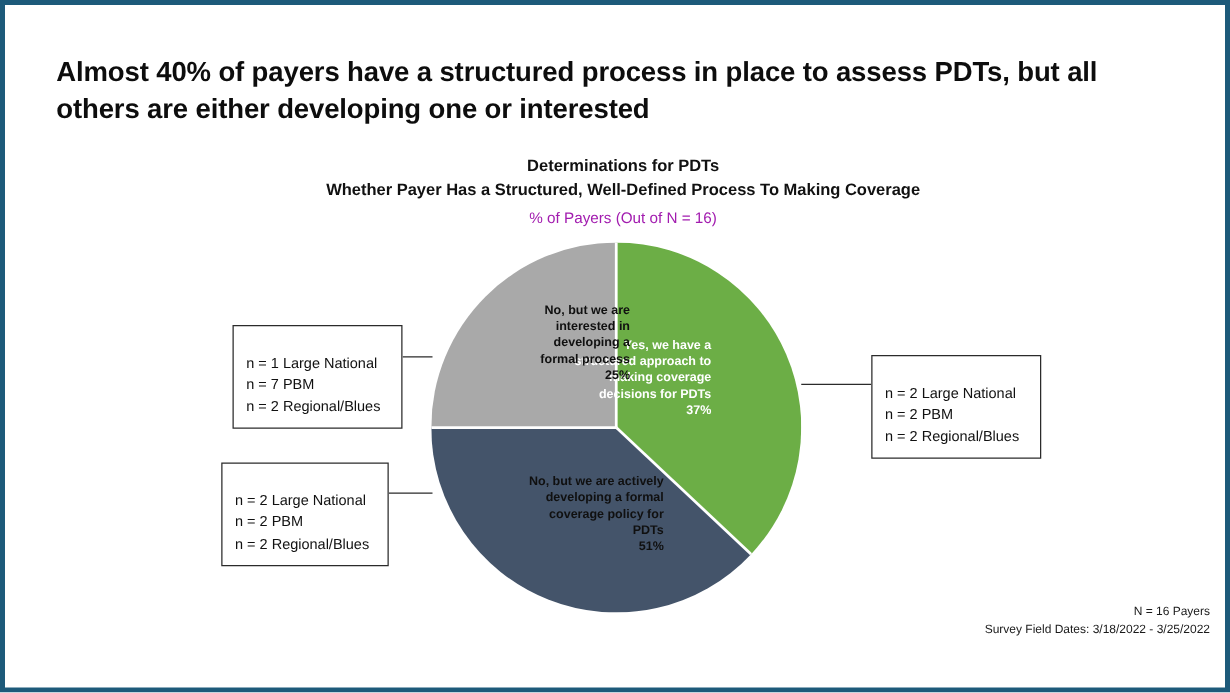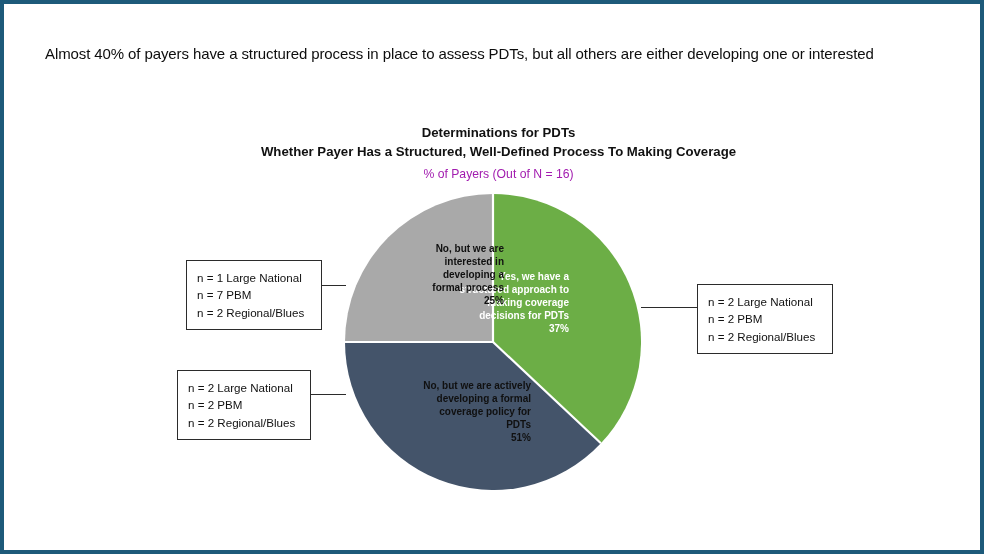--- a/index.html
+++ b/index.html
@@ -20,24 +20,24 @@
     box-sizing: border-box;
     overflow: hidden;
   }
 
   
   #headline {
     position: absolute;
     left: 41px;
     top: 40px;
     width: 855px;
-    font-size: 15px;
+    font-size: 22px;
     line-height: 1.30;
     color: #0d0d0d;
-    font-weight: 400;
+    font-weight: 700;
     letter-spacing: -0.1px;
   }
 
   
   #chart-title {
     position: absolute;
     left: 232px;
     top: 120px;
     width: 525px;
     text-align: center;
@@ -96,21 +96,21 @@
     width: 132px;
     color: #101010;
     transform: translateX(-50%);
   }
 
   
   .callout {
     position: absolute;
     border: 1.3px solid #2b2b2b;
     background: #ffffff;
-    padding: 8px 10px 8px 10px;
+    padding: 21px 10px 8px 10px;
     font-size: 11.6px;
     line-height: 1.50;
     color: #111111;
     box-sizing: border-box;
   }
   .callout div { white-space: nowrap; }
 
   #callout-gray  { left: 182px; top: 256px; width: 136px; }
   #callout-blue  { left: 173px; top: 366px; width: 134px; }
   #callout-green { left: 693px; top: 280px; width: 136px; }
@@ -196,14 +196,18 @@
     <div>n = 2 PBM</div>
     <div>n = 2 Regional/Blues</div>
   </div>
 
   <div id="callout-green" class="callout">
     <div>n = 2 Large National</div>
     <div>n = 2 PBM</div>
     <div>n = 2 Regional/Blues</div>
   </div>
 
+  <div id="footer">
+    <div>N = 16 Payers</div>
+    <div>Survey Field Dates: 3/18/2022 - 3/25/2022</div>
+  </div>
 
 </div>
 
 </body></html>

